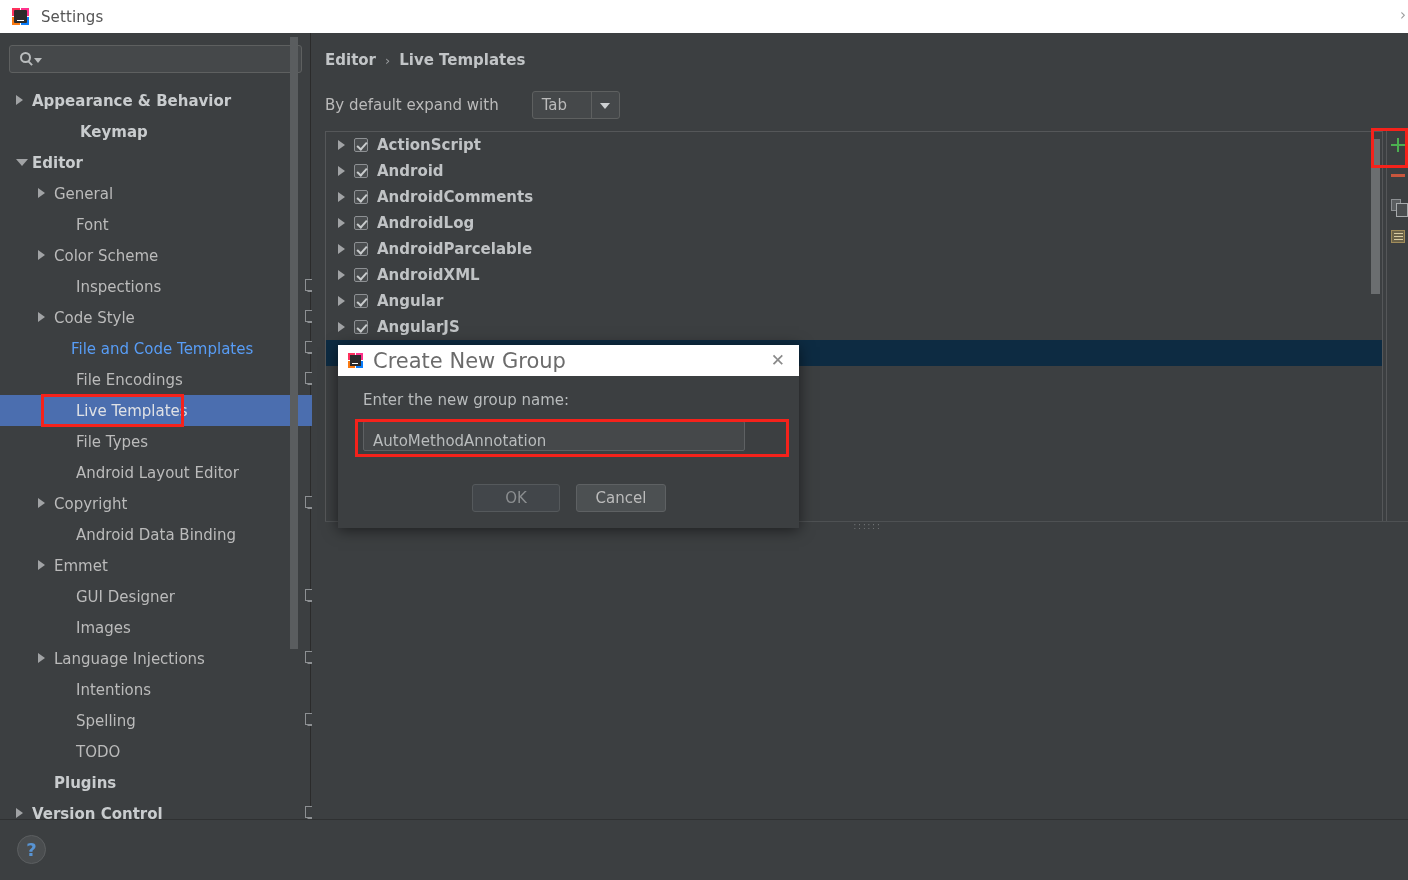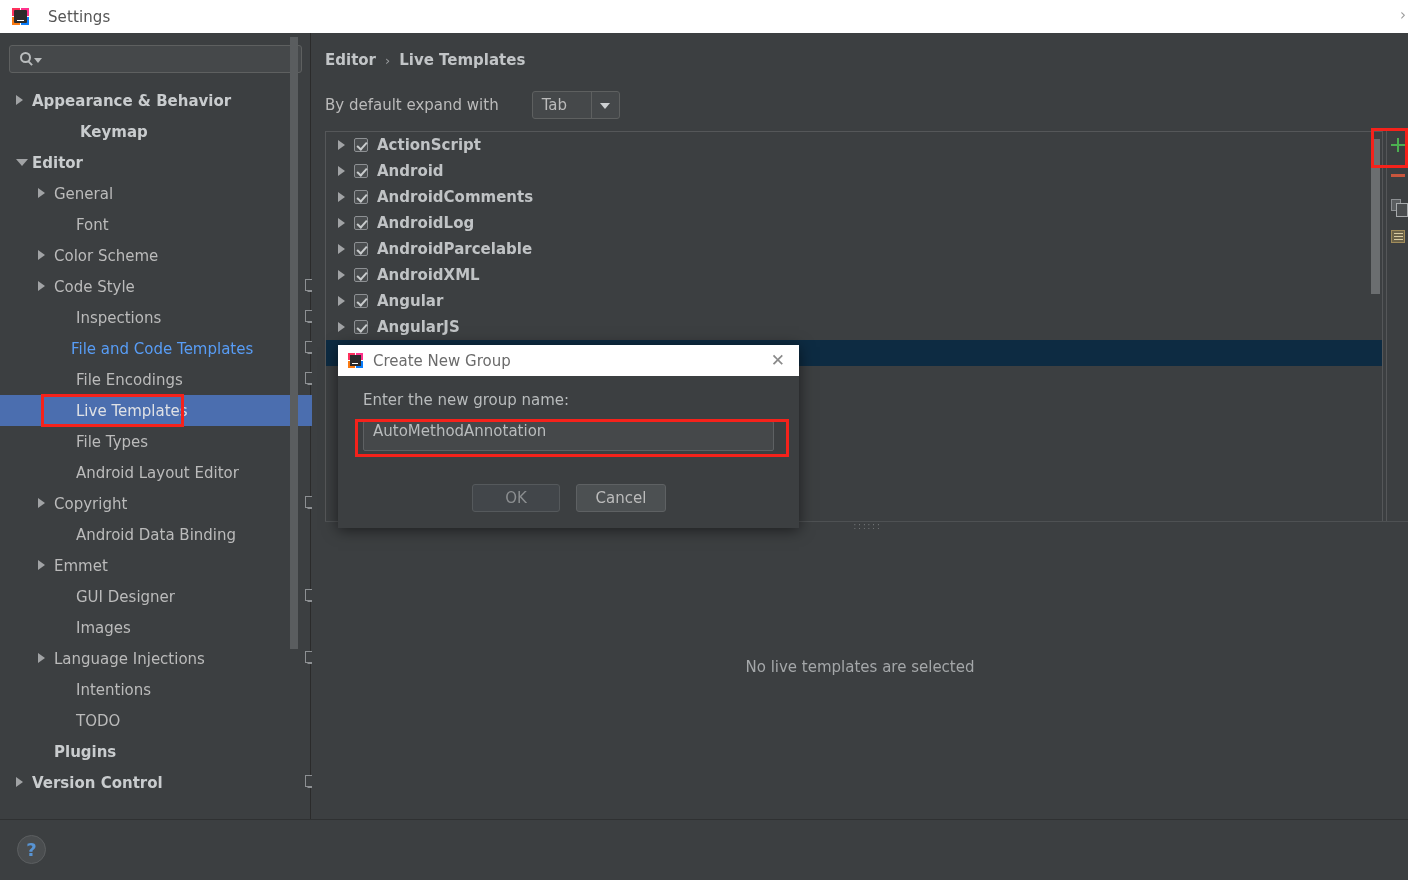--- a/index.html
+++ b/index.html
@@ -24,21 +24,21 @@
   .tb-icon .q4 { position: absolute; right:0; bottom:0; width: 8px; height: 8px; background: #087cfa; }
   .tb-icon .inner {
     position: absolute; left: 2px; top: 2px; width: 13px; height: 13px;
     background: #2b2b2b; border-radius: 1px;
   }
   .tb-icon .inner::after {
     content: ""; position: absolute; left: 3px; bottom: 2px;
     width: 7px; height: 1.5px; background: #ffffff;
   }
   .tb-title {
-    margin-left: 19px; font-size: 15px; color: #555555; letter-spacing: .1px;
+    margin-left: 12px; font-size: 15px; color: #555555; letter-spacing: .1px;
   }
   .tb-chevron {
     position: absolute; right: 2px; top: 8px;
     font-size: 15px; color: #9a9a9a; line-height: 1;
   }
 
   
   .sidebar {
     position: absolute; left: 0; top: 33px; width: 311px; height: 786px;
     background: #3c3f41; border-right: 1px solid #2b2b2b;
@@ -239,32 +239,32 @@
   .dlg-title .ico .q1 { position: absolute; left:0; top:0; width:7px; height:7px; background:#fe315d; }
   .dlg-title .ico .q2 { position: absolute; right:0; top:0; width:7px; height:7px; background:#ff318c; }
   .dlg-title .ico .q3 { position: absolute; left:0; bottom:0; width:7px; height:7px; background:#f97a12; }
   .dlg-title .ico .q4 { position: absolute; right:0; bottom:0; width:7px; height:7px; background:#087cfa; }
   .dlg-title .ico .inner {
     position: absolute; left:2px; top:2px; width:11px; height:11px; background:#2b2b2b;
   }
   .dlg-title .ico .inner::after {
     content:""; position:absolute; left:2px; bottom:2px; width:6px; height:1.5px; background:#fff;
   }
-  .dlg-title .txt { margin-left: 10px; font-size: 15px; color: #6b6b6b; }
+  .dlg-title .txt { margin-left: 10px; font-size: 21px; color: #6b6b6b; }
   .dlg-close {
     position: absolute; right: 14px; top: 7px; font-size: 17px; color: #8a8a8a;
     line-height: 16px;
   }
   .dlg-prompt {
     position: absolute; left: 25px; top: 46px; font-size: 15px; color: #b9bcbd;
   }
   .dlg-input {
-    position: absolute; left: 25px; top: 76px; width: 411px; height: 30px;
+    position: absolute; left: 25px; top: 76px; width: 382px; height: 30px;
     background: #45484a; border: 1px solid #5e6163; border-radius: 2px;
-    display: flex; align-items: flex-start;
+    display: flex; align-items: flex-end;
   }
   .dlg-input .v { margin-left: 9px; font-size: 15px; color: #b9bcbd; }
   .dlg-ok {
     position: absolute; left: 134px; top: 139px; width: 88px; height: 28px;
     background: #42464a; border: 1px solid #55595c; border-radius: 3px;
     display: flex; align-items: center; justify-content: center;
     font-size: 15px; color: #8b8e90;
   }
   .dlg-cancel {
     position: absolute; left: 238px; top: 139px; width: 90px; height: 28px;
@@ -312,28 +312,28 @@
           <span style="margin-left: 54px;">General</span>
         </div>
         <div class="nav-item">
           <span style="margin-left: 76px;">Font</span>
         </div>
         <div class="nav-item">
           <span class="nav-arrow" style="left: 38px; top: 10px;"></span>
           <span style="margin-left: 54px;">Color Scheme</span>
         </div>
         <div class="nav-item">
+          <span style="margin-left: 76px;">Inspections</span>
+          <span class="nav-copy-icon"></span>
+        </div>
+        <div class="nav-item">
           <span class="nav-arrow" style="left: 38px; top: 10px;"></span>
           <span style="margin-left: 54px;">Code Style</span>
           <span class="nav-copy-icon"></span>
         </div>
-        <div class="nav-item">
-          <span style="margin-left: 76px;">Inspections</span>
-          <span class="nav-copy-icon"></span>
-        </div>
         <div class="nav-item link">
           <span style="margin-left: 71px; text-align: right;">File and Code Templates</span>
           <span class="nav-copy-icon"></span>
         </div>
         <div class="nav-item">
           <span style="margin-left: 76px;">File Encodings</span>
           <span class="nav-copy-icon"></span>
         </div>
         <div class="nav-item selected">
           <span style="margin-left: 76px;">Live Templates</span>
@@ -363,20 +363,24 @@
         <div class="nav-item">
           <span style="margin-left: 76px;">Images</span>
         </div>
         <div class="nav-item">
           <span class="nav-arrow" style="left: 38px; top: 10px;"></span>
           <span style="margin-left: 54px;">Language Injections</span>
           <span class="nav-copy-icon"></span>
         </div>
         <div class="nav-item">
           <span style="margin-left: 76px;">Intentions</span>
+        </div>
+        <div class="nav-item">
+          <span style="margin-left: 76px;">Spelling</span>
+          <span class="nav-copy-icon"></span>
         </div>
         <div class="nav-item">
           <span style="margin-left: 76px;">TODO</span>
         </div>
         <div class="nav-item bold">
           <span style="margin-left: 54px;">Plugins</span>
         </div>
         <div class="nav-item bold">
           <span class="nav-arrow" style="left: 16px; top: 10px;"></span>
           <span style="margin-left: 32px;">Version Control</span>
@@ -497,21 +501,20 @@
             <i class="ln" style="top:5px"></i>
             <i class="ln" style="top:8px"></i>
           </span>
         </div>
       </div>
 
     <div class="splitter">
       <div class="grip">::::::</div>
     </div>
 
-    <div class="emptymsg">No live templates are selected</div>
   </div>
 
   <div class="annot-box" style="left:1371px; top:128px; width:37px; height:40px;"></div>
 
   <div class="dialog">
     <div class="dlg-title">
       <div class="ico">
         <div class="q1"></div>
           <div class="q2"></div>
           <div class="q3"></div>

